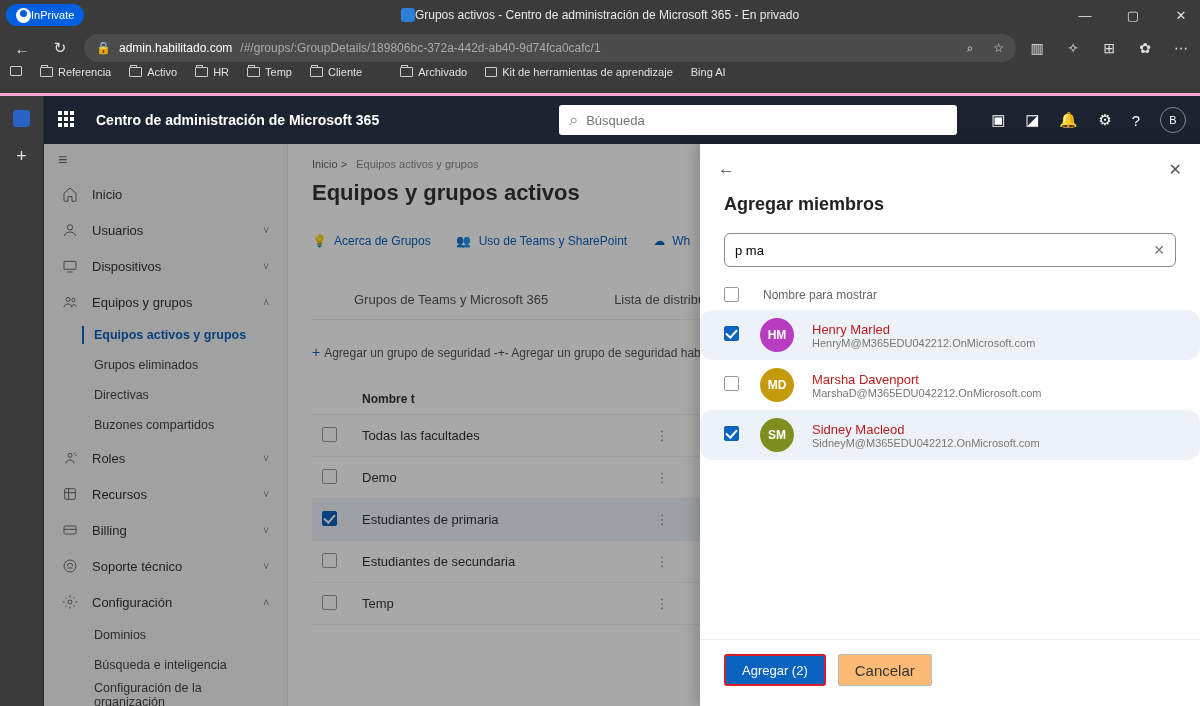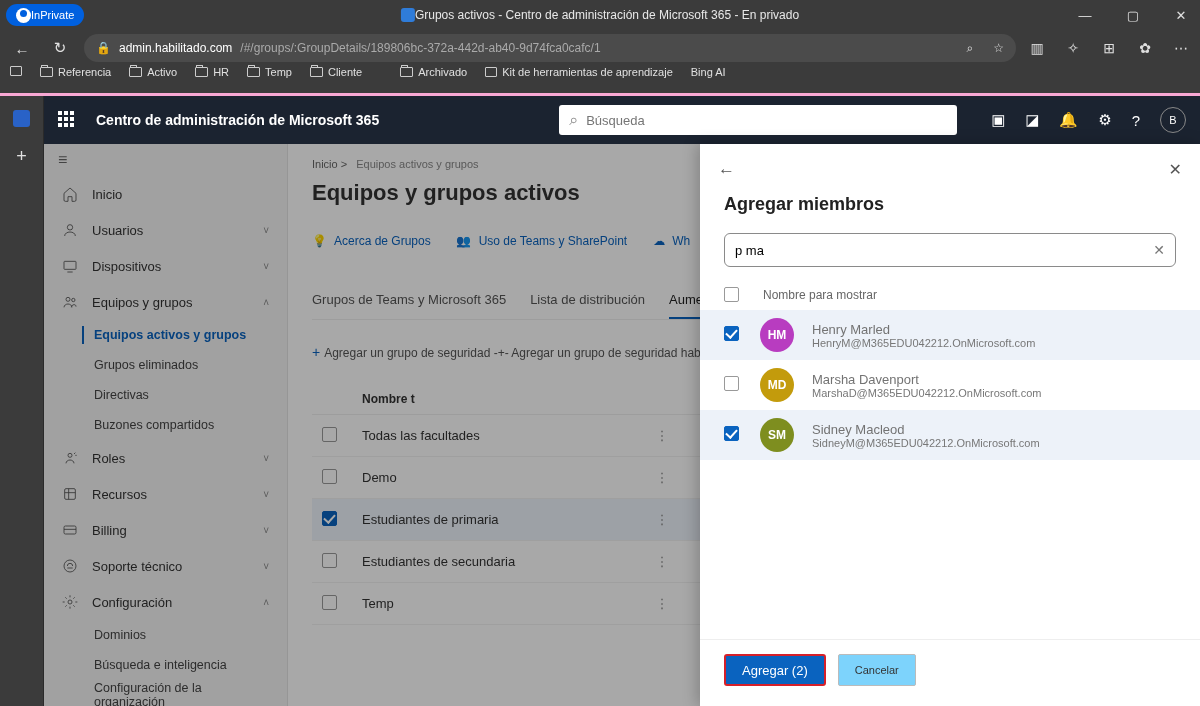--- a/index.html
+++ b/index.html
@@ -61,21 +61,21 @@
   .sb-icon svg{width:16px;height:16px;stroke:#555;fill:none;stroke-width:1.3;}
   
   
   .main{flex:1;background:#fff;color:#333;padding:14px 24px;position:relative;}
   .breadcrumb{font-size:11px;color:#666;}
   .breadcrumb .bc2{color:#888;margin-left:6px;}
   .page-title{font-size:22px;font-weight:600;margin-top:10px;}
   .helplinks{display:flex;gap:26px;margin-top:28px;font-size:12px;color:#0a63bf;align-items:center;}
   .hl{display:flex;align-items:center;gap:7px;}
   .tabs{display:flex;gap:24px;margin-top:44px;border-bottom:1px solid #eee;font-size:13px;}
-  .tab{padding-bottom:10px;color:#555;}
+  .tab{padding-bottom:10px;color:#555;margin-left:42px;}
   .tab.active{border-bottom:2px solid #0a63bf;color:#222;}
   .addsec-row{margin-top:24px;font-size:12px;color:#555;}
   .addsec-row .plus{color:#0a63bf;margin-right:4px;font-size:14px;}
   .thead{display:flex;margin-top:24px;font-size:12px;color:#666;border-bottom:1px solid #eee;padding:8px 10px;}
   .thead .c-check{width:40px;}
   .thead .c-name{width:290px;font-weight:600;color:#333;}
   .tr{display:flex;align-items:center;padding:0 10px;height:42px;border-bottom:1px solid #f1f1f1;font-size:13px;color:#333;}
   .tr .c-check{width:40px;}
   .tr .c-name{width:290px;}
   .tr .c-menu{color:#888;width:20px;text-align:center;}
@@ -91,29 +91,29 @@
   .panel{position:absolute;top:0;right:0;bottom:0;width:500px;background:#fff;box-shadow:-3px 0 14px rgba(0,0,0,0.22);display:flex;flex-direction:column;}
   .panel-head{height:50px;display:flex;align-items:center;padding:0 18px;}
   .panel-back{font-size:17px;color:#555;}
   .panel-close{margin-left:auto;font-size:16px;color:#555;}
   .panel-title{font-size:18px;font-weight:600;padding:0 24px;color:#222;}
   .panel-search{margin:18px 24px 10px;height:34px;border:1px solid #8a8a8a;border-radius:6px;display:flex;align-items:center;padding:0 10px;}
   .panel-search input{flex:1;border:none;outline:none;font-size:13px;}
   .panel-search .clear{color:#777;font-size:14px;}
   .colhdr{display:flex;align-items:center;padding:10px 24px 8px;font-size:12px;color:#666;gap:24px;}
   .personrow{display:flex;align-items:center;padding:8px 24px;gap:18px;}
-  .personrow.sel{background:#edf2f9;}
+  .personrow.sel{background:#edf2f9;border-radius:13px;}
   .personrow .pcheck{width:18px;}
   .avatar{width:34px;height:34px;border-radius:50%;display:flex;align-items:center;justify-content:center;font-size:12px;font-weight:600;color:#fff;}
   .pinfo{display:flex;flex-direction:column;}
-  .pname{font-size:13px;color:#737373;}
+  .pname{font-size:13px;color:#b91c1c;}
   .pemail{font-size:11px;color:#777;}
   .panel-footer{margin-top:auto;padding:14px 24px 20px;border-top:1px solid #eee;display:flex;gap:12px;}
   .btn-primary{background:#0a63bf;color:#fff;border:2px solid #d6202a;border-radius:3px;height:32px;padding:0 16px;font-size:13px;cursor:pointer;}
-  .btn{background:#7dd3fc;border:1px solid #bbb;border-radius:2px;height:32px;padding:0 16px;font-size:11px;color:#333;cursor:pointer;}
+  .btn{background:#fdba74;border:1px solid #bbb;border-radius:2px;height:32px;padding:0 16px;font-size:15px;color:#333;cursor:pointer;}
 </style>
 </head>
 <body>
 
 <div class="browser-titlebar">
   <div class="inprivate-badge">
     <span class="avatar-circle"></span>
     <span>InPrivate</span>
   </div>
   <div class="title-text">

